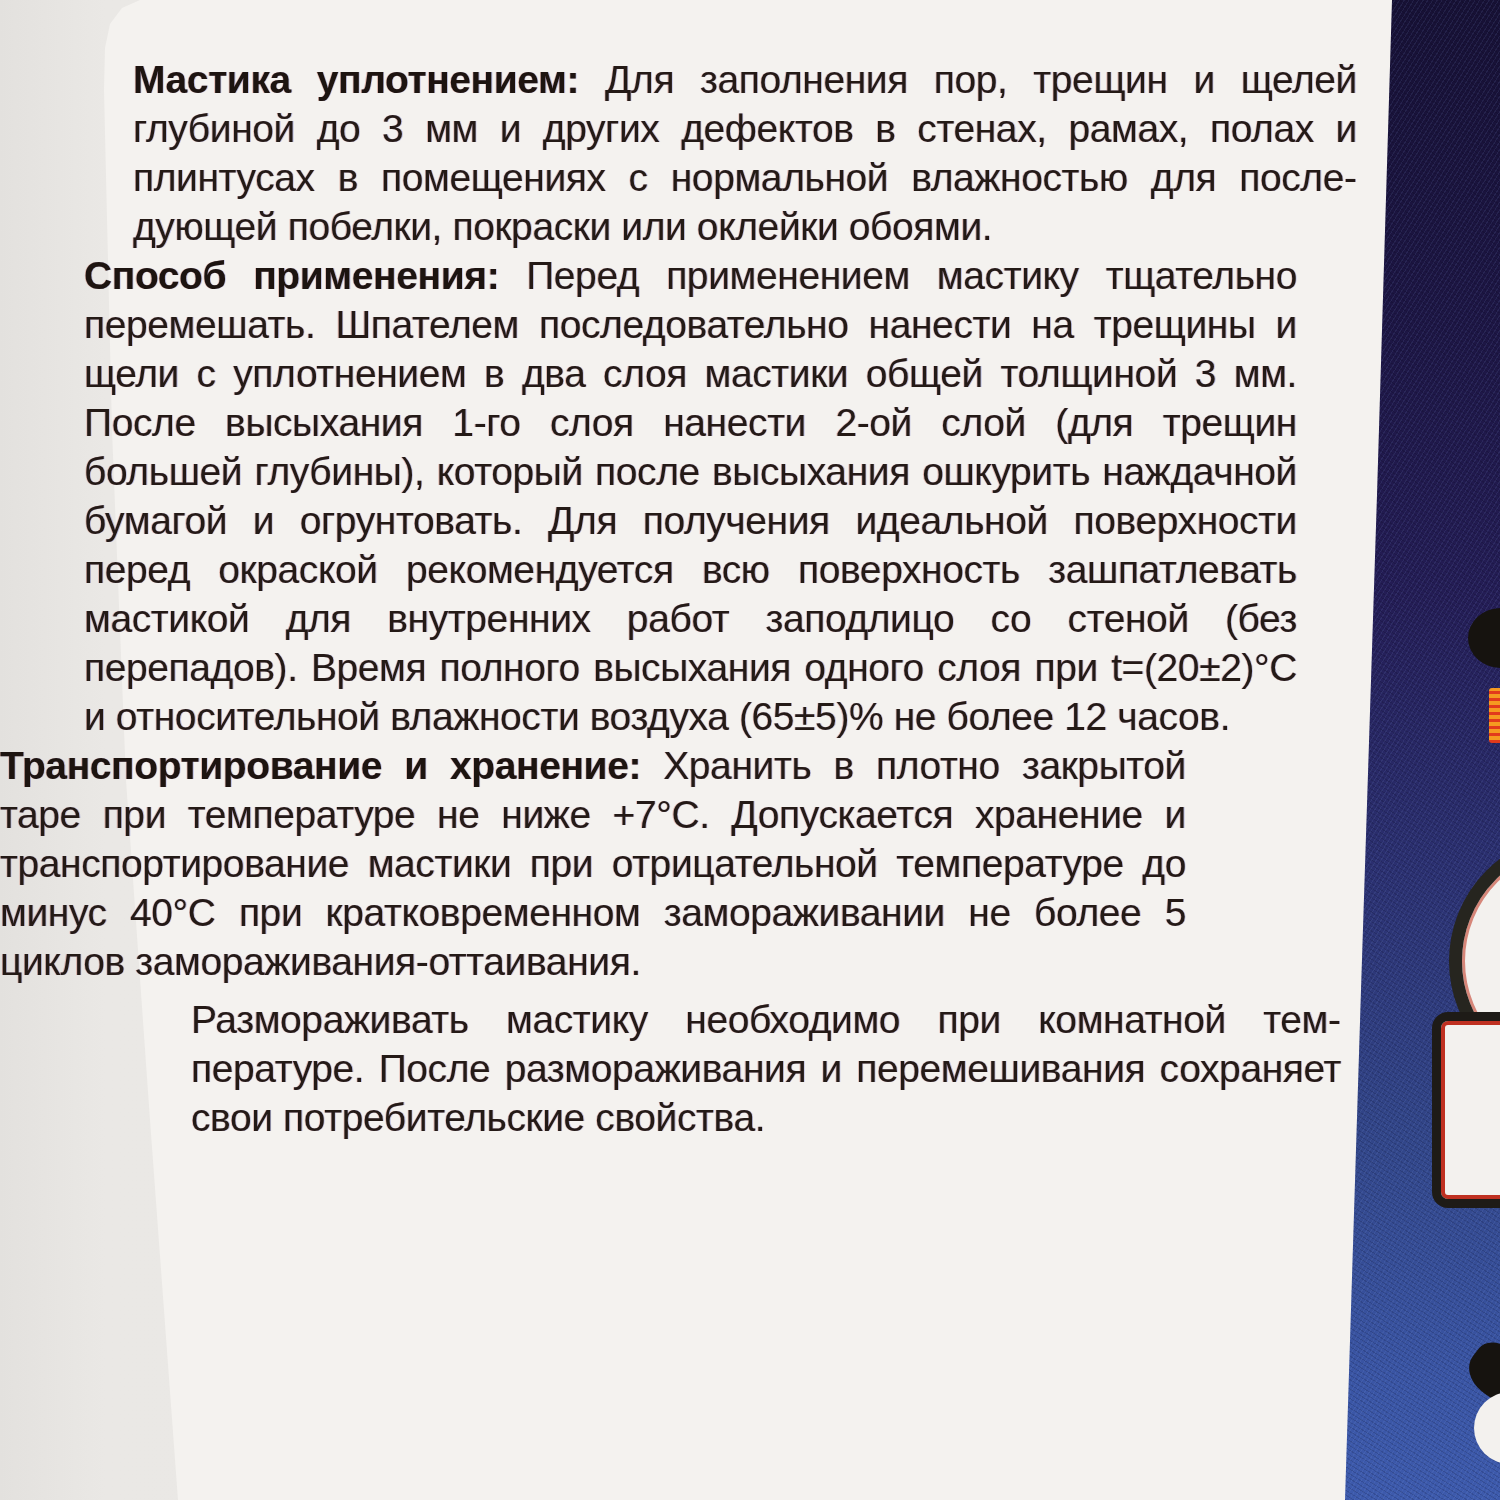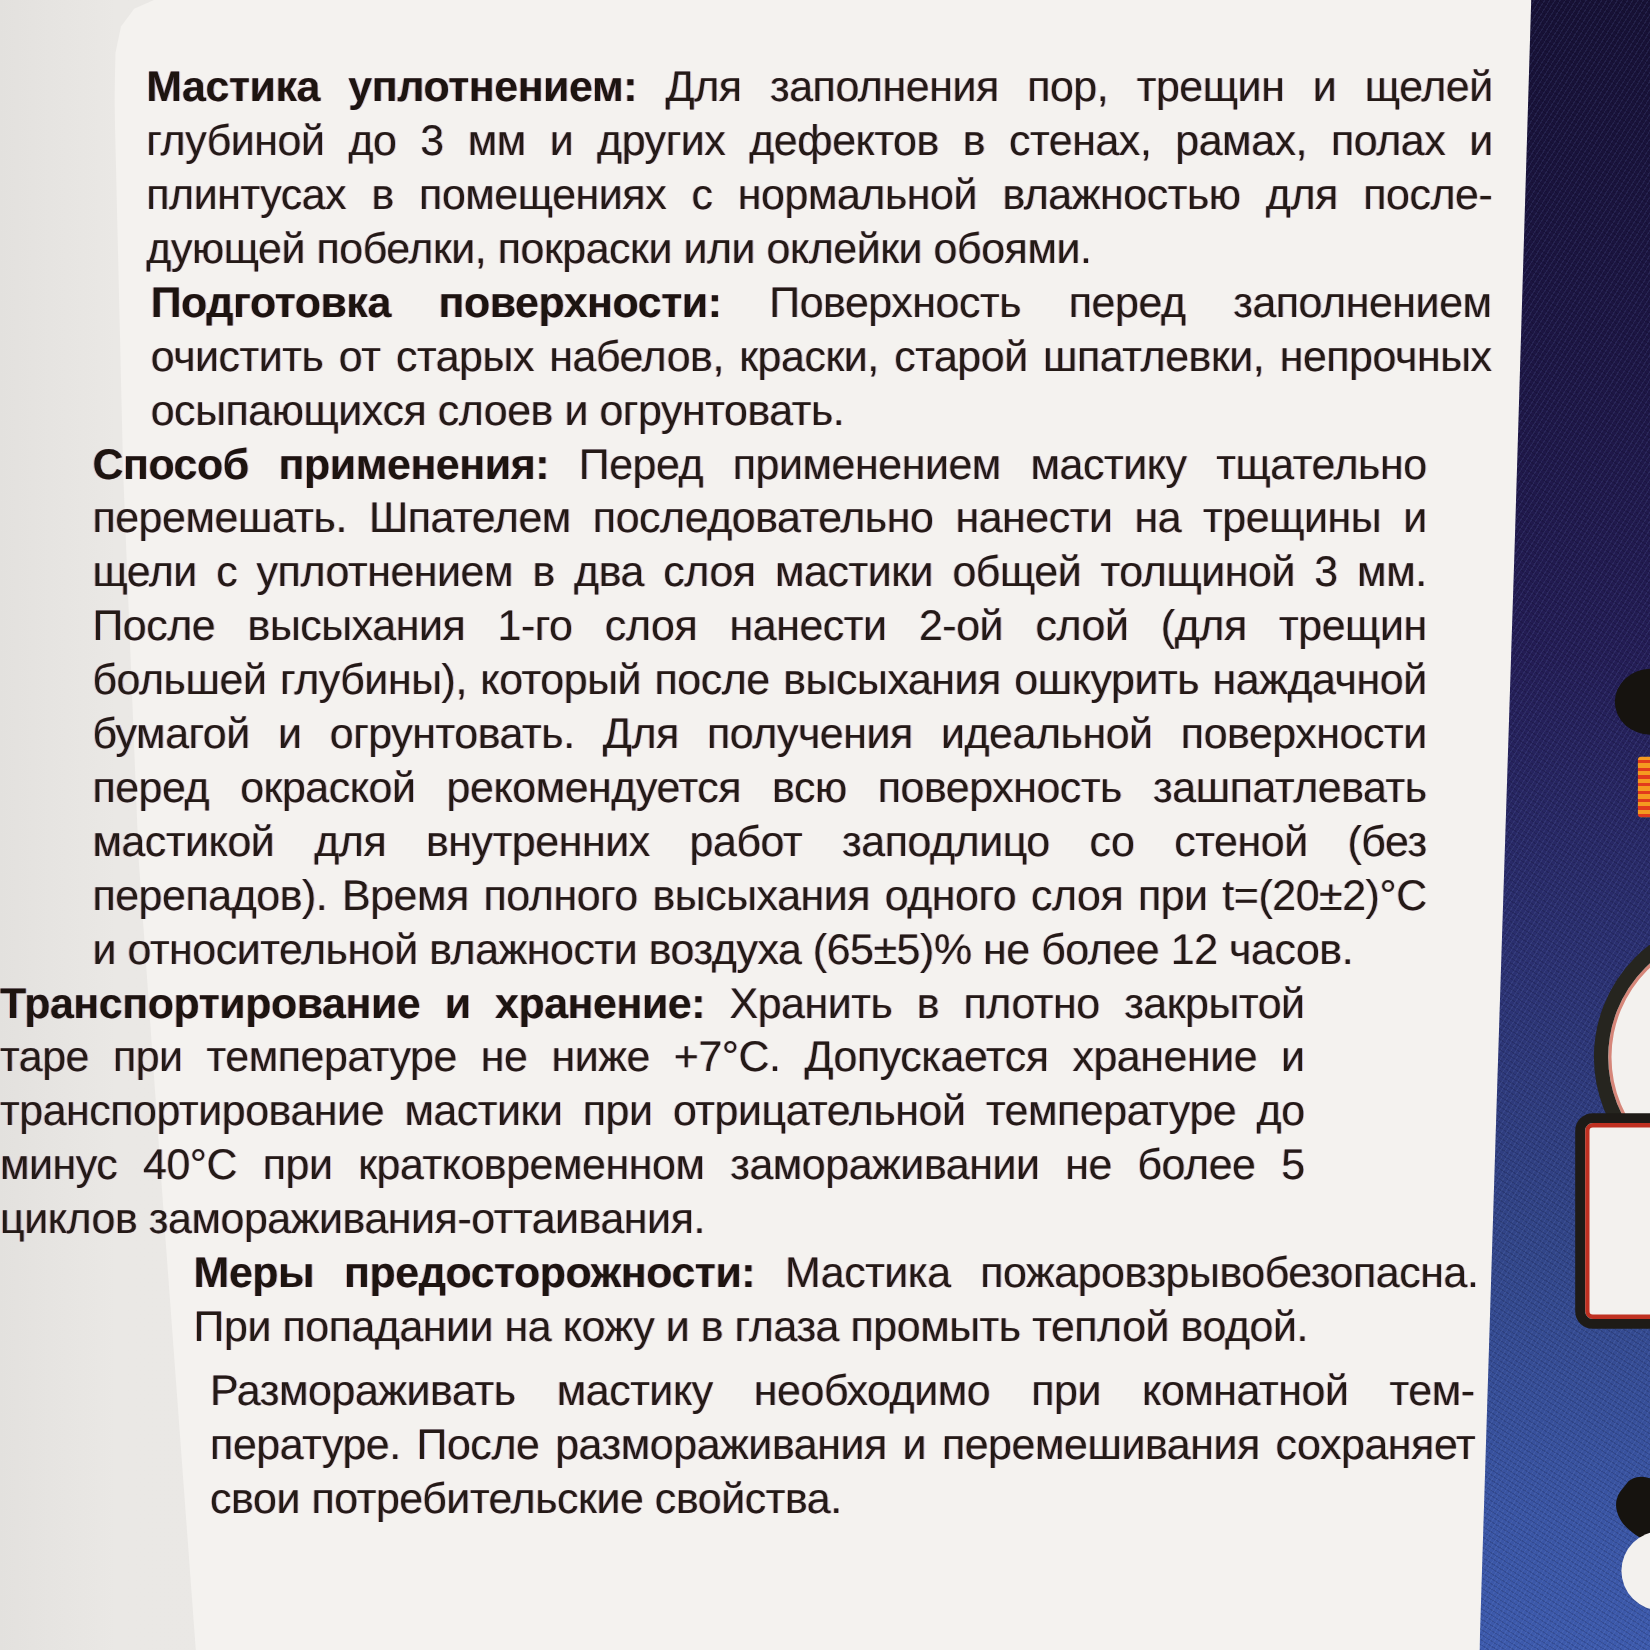--- a/index.html
+++ b/index.html
@@ -80,27 +80,25 @@
 <body>
 
 <div id="page">
 
   <div id="label"></div>
 
   <div id="text-block">
 
     <p class="para p1"><b>Мастика уплотнением:</b> <span>Для заполнения пор, трещин и щелей глубиной до 3 мм и других дефектов в стенах, рамах, полах и плинтусах в помещениях с нормальной влажностью для после­дующей побелки, покраски или оклейки обоями.</span></p>
 
-    <p class="para p2"><b>Подготовка поверхности:</b> <span>Поверхность перед заполнением очистить от старых набелов, краски, старой шпатлевки, непрочных осыпающихся слоев и огрунтовать.</span></p>
 
     <p class="para p3"><b>Способ применения:</b> <span>Перед применением мастику тщатель­но перемешать. Шпателем последовательно нанести на тре­щины и щели с уплотнением в два слоя мастики общей тол­щиной 3 мм. После высыхания 1-го слоя нанести 2-ой слой (для трещин большей глубины), который после высыхания ошкурить наждачной бумагой и огрунтовать. Для получения идеальной поверхности перед окраской рекомендуется всю поверхность зашпатлевать мастикой для внутренних работ заподлицо со стеной (без перепадов). Время полного высы­хания одного слоя при t=(20±2)°С и относительной влажнос­ти воздуха (65±5)% не более 12 часов.</span></p>
 
     <p class="para p4"><b>Транспортирование и хранение:</b> <span>Хранить в плотно закры­той таре при температуре не ниже +7°С. Допускается хра­нение и транспортирование мастики при отрицательной температуре до минус 40°С при кратковременном замора­живании не более 5 циклов замораживания-оттаивания.</span></p>
 
-    <p class="para p5"><b>Меры предосторожности:</b> <span>Мастика пожаровзрывобезо­пасна. При попадании на кожу и в глаза промыть теплой водой.</span></p>
 
     <p class="para p6"><span>Размораживать мастику необходимо при комнатной тем­пературе. После размораживания и перемешивания сохраняет свои потребительские свойства.</span></p>
 
   </div>
 
   <div id="navy-stripe"></div>
 
   <div id="frag-black-blob" class="frag"></div>
   <div id="frag-orange-sliver" class="frag"></div>
   <div id="frag-white-circle" class="frag"></div>

